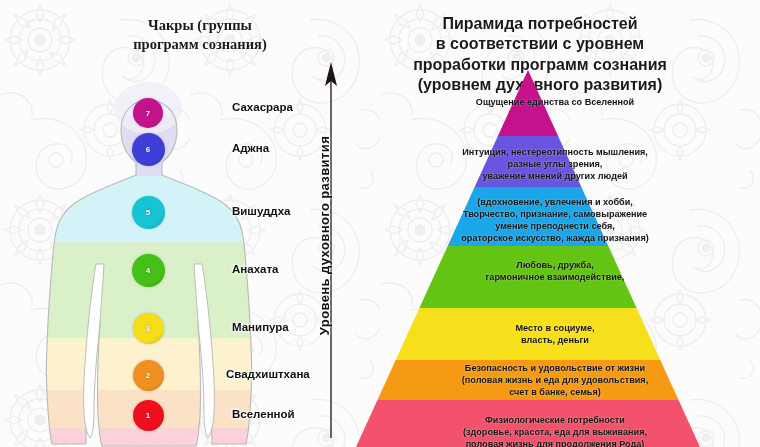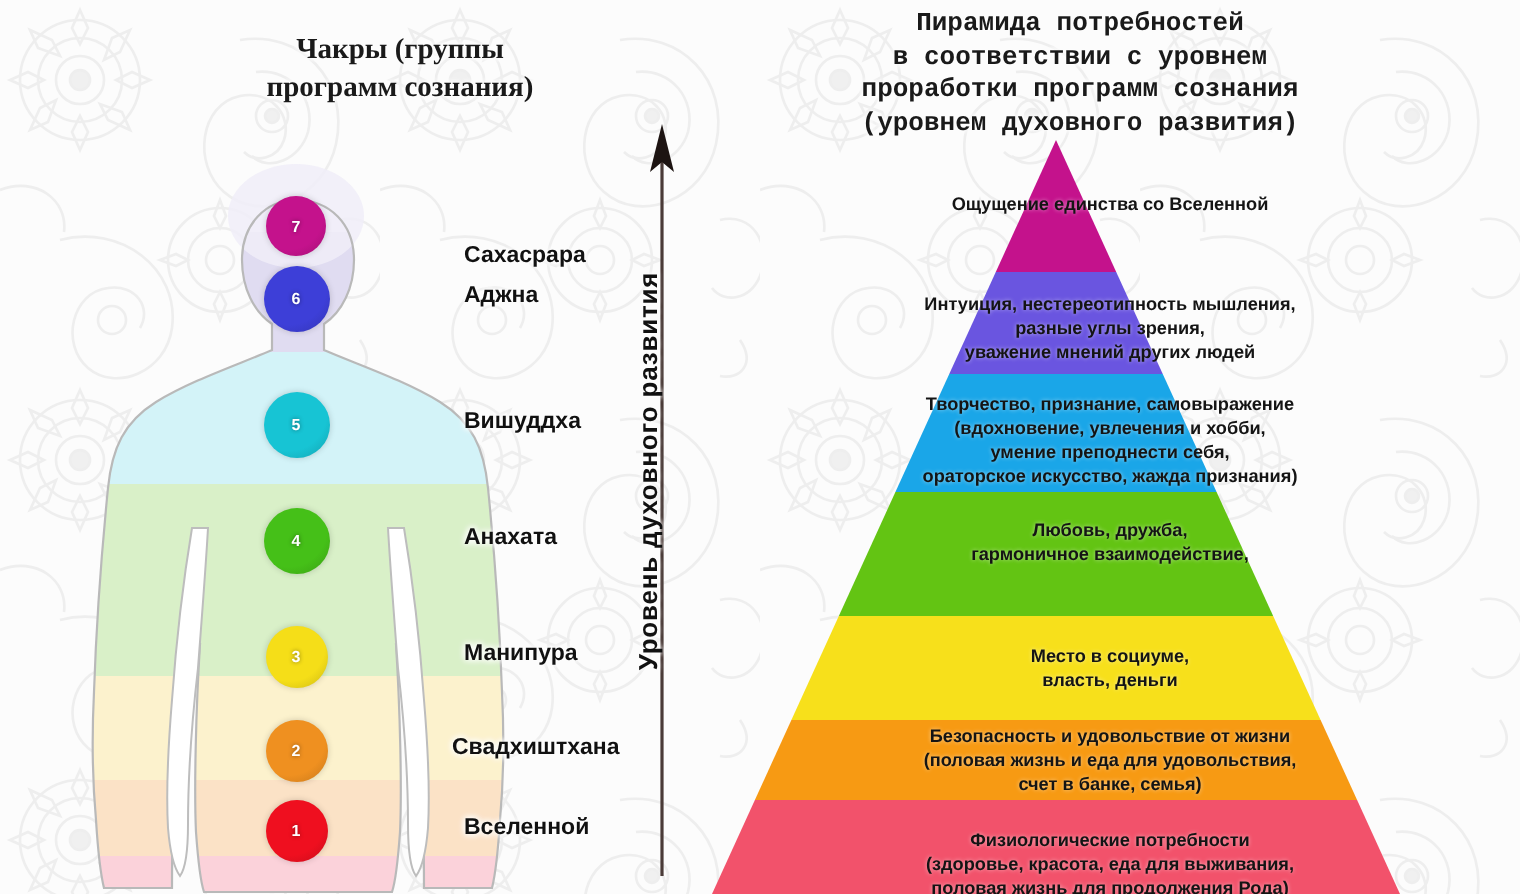--- a/index.html
+++ b/index.html
@@ -14,21 +14,21 @@
   
   #bg{position:absolute;inset:0;opacity:1;pointer-events:none;}
 
   
   .title{
     position:absolute;text-align:center;font-weight:bold;color:#1a1a1a;
     text-shadow:0 0 3px #fff,0 0 3px #fff,0 0 5px #fff;
     line-height:1.28;
   }
   #title-left{left:60px;top:16px;width:280px;font-size:14.5px;font-family:"Liberation Serif","DejaVu Serif",serif;}
-  #title-right{left:390px;top:4px;width:300px;font-size:13px;font-family:Liberation Mono, monospace;}
+  #title-right{left:390px;top:14px;width:300px;font-size:16px;}
 
   
   #bodywrap{position:absolute;left:0px;top:78px;width:300px;height:369px;}
   #bands{position:absolute;left:0;top:0;width:300px;height:369px;}
   #silhouette{position:absolute;left:0;top:0;width:300px;height:369px;}
 
   .chakra{
     position:absolute;border-radius:50%;
     display:flex;align-items:center;justify-content:center;
     color:#fff;font-size:8px;font-weight:bold;
@@ -207,21 +207,21 @@
                C93 356 94 346 94 334 C94 312 96 282 99 256 C101 230 103 204 104 186 Z" fill="#ffffff" stroke="#bdbdbd" stroke-width="1"></path>
       <path d="M202 186 C206 210 210 244 212 272 C214 296 215 318 214 336 C213 348 211 356 208 360
                C205 356 204 346 204 334 C204 312 202 282 199 256 C197 230 195 204 194 186 Z" fill="#ffffff" stroke="#bdbdbd" stroke-width="1"></path>
     </svg>
   </div>
 
   <div id="chakra-layer">
       <div class="chakra" style="width: 30px; height: 30px; left: 133px; top: 98px; background: radial-gradient(circle at 38% 32%, rgb(196, 18, 140), rgb(196, 18, 140) 62%, rgba(0, 0, 0, 0.18)) rgb(196, 18, 140);">
         <span>7</span>
       </div>
-      <div class="chakra-label" style="left: 232px; top: 122px;">Сахасрара</div>
+      <div class="chakra-label" style="left: 232px; top: 101px;">Сахасрара</div>
       <div class="chakra" style="width: 33px; height: 33px; left: 131.5px; top: 132.5px; background: radial-gradient(circle at 38% 32%, rgb(61, 63, 216), rgb(61, 63, 216) 62%, rgba(0, 0, 0, 0.18)) rgb(61, 63, 216);">
         <span>6</span>
       </div>
       <div class="chakra-label" style="left: 232px; top: 142px;">Аджна</div>
       <div class="chakra" style="width: 33px; height: 33px; left: 131.5px; top: 195.5px; background: radial-gradient(circle at 38% 32%, rgb(23, 196, 212), rgb(23, 196, 212) 62%, rgba(0, 0, 0, 0.18)) rgb(23, 196, 212);">
         <span>5</span>
       </div>
       <div class="chakra-label" style="left: 232px; top: 205px;">Вишуддха</div>
       <div class="chakra" style="width: 33px; height: 33px; left: 131.5px; top: 253.5px; background: radial-gradient(circle at 38% 32%, rgb(69, 192, 24), rgb(69, 192, 24) 62%, rgba(0, 0, 0, 0.18)) rgb(69, 192, 24);">
         <span>4</span>
@@ -262,22 +262,22 @@
     <div id="pyr-text">
         <div class="ptext" style="top: 36px;">
           <div>Ощущение единства со Вселенной</div>
         </div>
         <div class="ptext" style="top: 86px;">
           <div>Интуиция, нестереотипность мышления,</div>
           <div>разные углы зрения,</div>
           <div>уважение мнений других людей</div>
         </div>
         <div class="ptext" style="top: 136px;">
+          <div>(вдохновение, увлечения и хобби,</div>
           <div>Творчество, признание, самовыражение</div>
-          <div>(вдохновение, увлечения и хобби,</div>
           <div>умение преподнести себя,</div>
           <div>ораторское искусство, жажда признания)</div>
         </div>
         <div class="ptext" style="top: 199px;">
           <div>Любовь, дружба,</div>
           <div>гармоничное взаимодействие,</div>
         </div>
         <div class="ptext" style="top: 262px;">
           <div>Место в социуме,</div>
           <div>власть, деньги</div>

